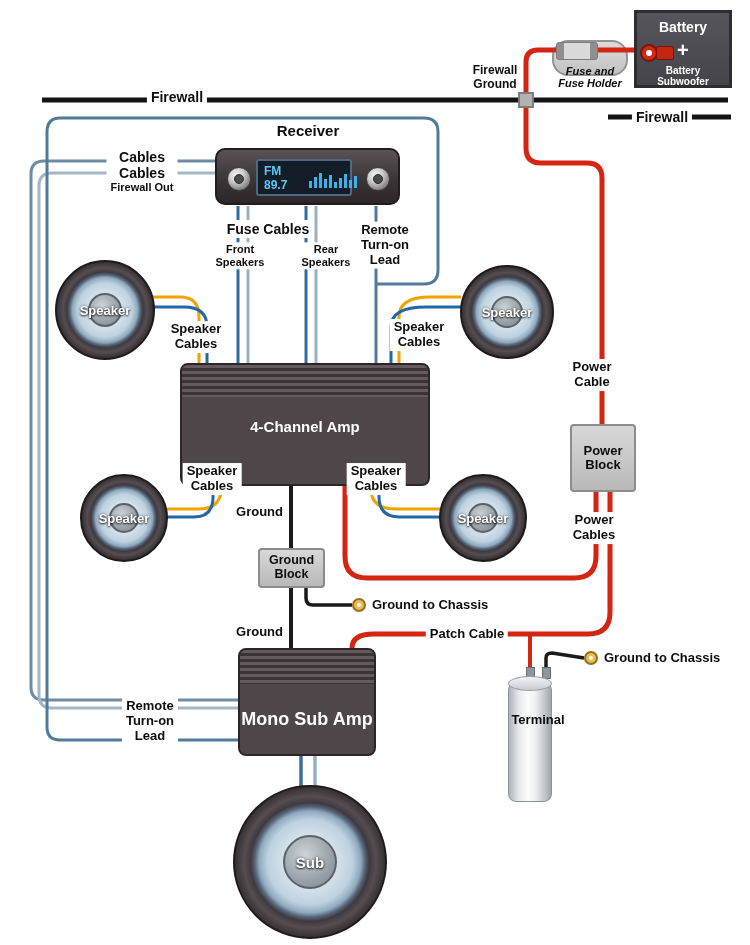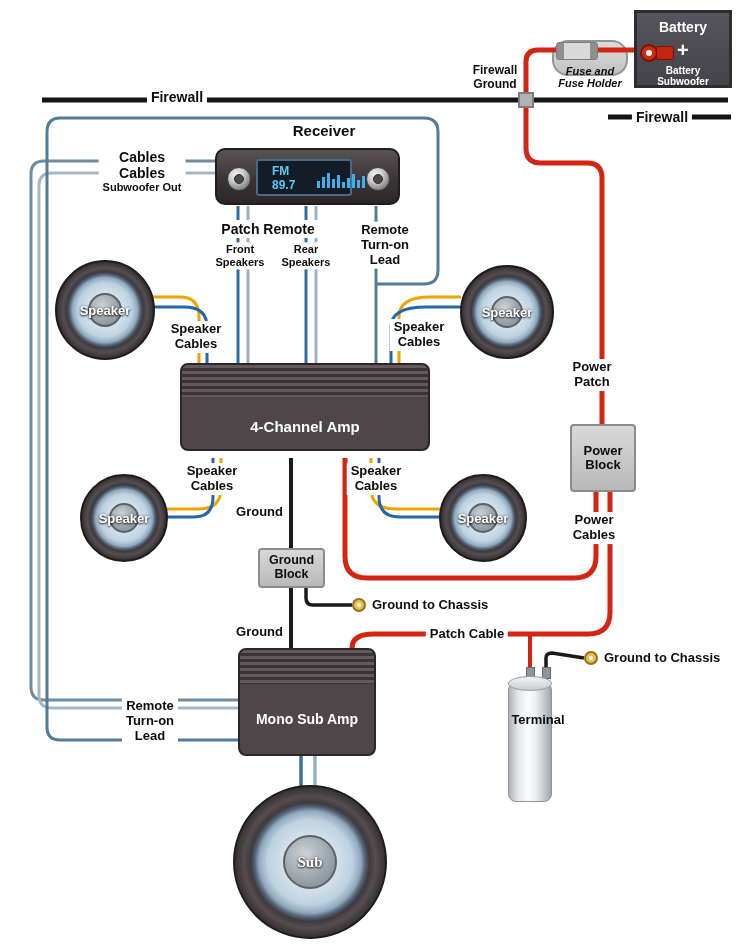--- a/index.html
+++ b/index.html
@@ -42,21 +42,21 @@
   .receiver{left:215px;top:148px;width:185px;height:57px;border-radius:10px;
             background:linear-gradient(180deg,#5a5356,#3c3538 55%,#2c2629);
             border:2px solid #211c1e;box-sizing:border-box;}
   .knob{position:absolute;width:24px;height:24px;border-radius:50%;
         background:radial-gradient(circle at 38% 32%,#f5f5f5,#cfcfcf 35%,#8a8a8a 70%,#5c5c5c);
         border:1px solid #3f3f3f;box-sizing:border-box;}
   .knob::after{content:"";position:absolute;left:6px;top:6px;width:10px;height:10px;border-radius:50%;
                background:#4a4a4a;border:1px solid #2e2e2e;box-sizing:border-box;}
   .display{position:absolute;left:39px;top:9px;width:96px;height:37px;background:#121d28;
            border:2px solid #4c6a85;border-radius:3px;display:flex;align-items:center;
-           padding:0 14px;box-sizing:border-box;gap:22px;}
+           padding:0 6px;box-sizing:border-box;gap:22px;}
   .freq{color:#5bc8f5;font-weight:bold;font-size:12px;}
   .bars{display:flex;align-items:flex-end;gap:2px;height:20px;}
   .bars i{display:block;width:3px;background:#3fb0ea;}
 
   
   .amp{border-radius:8px;overflow:hidden;border:2px solid #2c2628;background:#4e4649;box-sizing:border-box;}
   .fins{height:32px;background:repeating-linear-gradient(180deg,#645a5d 0 3px,#3b3437 3px 6px);}
   .amp-body{display:flex;align-items:center;justify-content:center;color:#fff;font-weight:bold;}
 
   
@@ -170,30 +170,30 @@
       <i style="height:13px"></i>
         <i style="height:6px"></i>
         <i style="height:10px"></i>
         <i style="height:14px"></i>
       <i style="height:8px"></i>
         <i style="height:12px"></i>
     </span>
   </div>
 </div>
 
-<div class="comp amp" style="left:180px;top:363px;width:250px;height:88px;">
+<div class="comp amp" style="left:180px;top:363px;width:250px;height:123px;">
   <div class="fins"></div>
   <div class="amp-body" style="height:59px;font-size:15px;">
     <span>4-Channel Amp</span>
   </div>
 </div>
 
 <div class="comp amp" style="left:238px;top:648px;width:138px;height:108px;">
   <div class="fins" style="height:34px;"></div>
-  <div class="amp-body" style="height:70px;font-size:14px;">
+  <div class="amp-body" style="height:70px;font-size:18px;">
     <span>Mono Sub Amp</span>
   </div>
 </div>
 
 <div class="comp block" style="left:570px;top:424px;width:66px;height:68px;font-size:13px;">
   <div>Power</div>
   <div>Block</div>
 </div>
 <div class="comp block" style="left:258px;top:548px;width:67px;height:40px;font-size:12.5px;">
   <div>Ground</div>
@@ -209,21 +209,21 @@
   <span class="spk-lbl" style="font-size:13px;">Speaker</span>
 </div>
 <div class="comp speaker" style="left:80px;top:474px;width:88px;height:88px;">
   <div class="spk-cap"></div>
   <span class="spk-lbl" style="font-size:13px;">Speaker</span>
 </div>
 <div class="comp speaker" style="left:439px;top:474px;width:88px;height:88px;">
   <div class="spk-cap"></div>
   <span class="spk-lbl" style="font-size:13px;">Speaker</span>
 </div>
-<div class="comp speaker" style="left:233px;top:785px;width:154px;height:154px;font-family:Liberation Serif, serif;">
+<div class="comp speaker" style="left:233px;top:785px;width:154px;height:154px;">
   <div class="spk-cap"></div>
   <span class="spk-lbl" style="font-size:15px;">Sub</span>
 </div>
 
 <div class="comp cap">
   <div class="cap-post" style="left:17px;"></div>
   <div class="cap-post" style="left:33px;"></div>
   <div class="cap-top"></div>
 </div>
 
@@ -235,34 +235,34 @@
   </div>
 
 <div class="lbl bg f14" style="left:177px;top:97px;">Firewall</div>
 <div class="lbl bg f14" style="left:662px;top:117px;">Firewall</div>
 
 <div class="lbl f12" style="left:495px;top:78px;">
   <div>Firewall</div>
   <div>Ground</div>
 </div>
 
-<div class="lbl f15" style="left:324px;top:131px;">Receiver</div>
+<div class="lbl f15" style="left:308px;top:131px;">Receiver</div>
 
 <div class="lbl bg" style="left:142px;top:171px;">
   <div class="f14">Cables</div>
   <div class="f14">Cables</div>
-  <div class="f11">Subwoofer Out</div>
-</div>
-
-<div class="lbl bg f14" style="left:268px;top:229px;">Patch Remote</div>
+  <div class="f11">Firewall Out</div>
+</div>
+
+<div class="lbl bg f14" style="left:268px;top:229px;">Fuse Cables</div>
 <div class="lbl bg f11" style="left:240px;top:256px;">
   <div>Front</div>
   <div>Speakers</div>
 </div>
-<div class="lbl bg f11" style="left:306px;top:256px;">
+<div class="lbl bg f11" style="left:326px;top:256px;">
   <div>Rear</div>
   <div>Speakers</div>
 </div>
 
 <div class="lbl bg f13" style="left:385px;top:245px;">
   <div>Remote</div>
   <div>Turn-on</div>
   <div>Lead</div>
 </div>
 
@@ -278,21 +278,21 @@
   <div>Speaker</div>
   <div>Cables</div>
 </div>
 <div class="lbl bg f13" style="left:376px;top:479px;">
   <div>Speaker</div>
   <div>Cables</div>
 </div>
 
 <div class="lbl bg f13" style="left:592px;top:375px;">
   <div>Power</div>
-  <div>Patch</div>
+  <div>Cable</div>
 </div>
 <div class="lbl bg f13" style="left:594px;top:528px;">
   <div>Power</div>
   <div>Cables</div>
 </div>
 
 <div class="lbl lbl-r f13" style="left:283px;top:512px;">Ground</div>
 <div class="lbl lbl-r f13" style="left:283px;top:632px;">Ground</div>
 
 <div class="lbl lbl-l f13" style="left:372px;top:605px;">Ground to Chassis</div>

